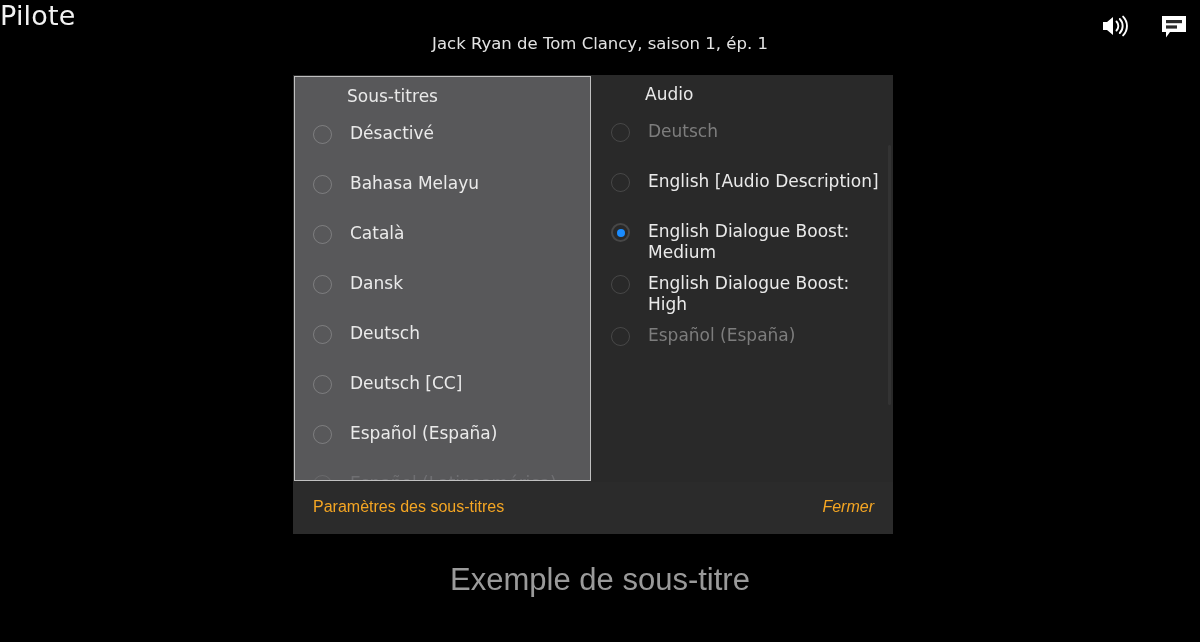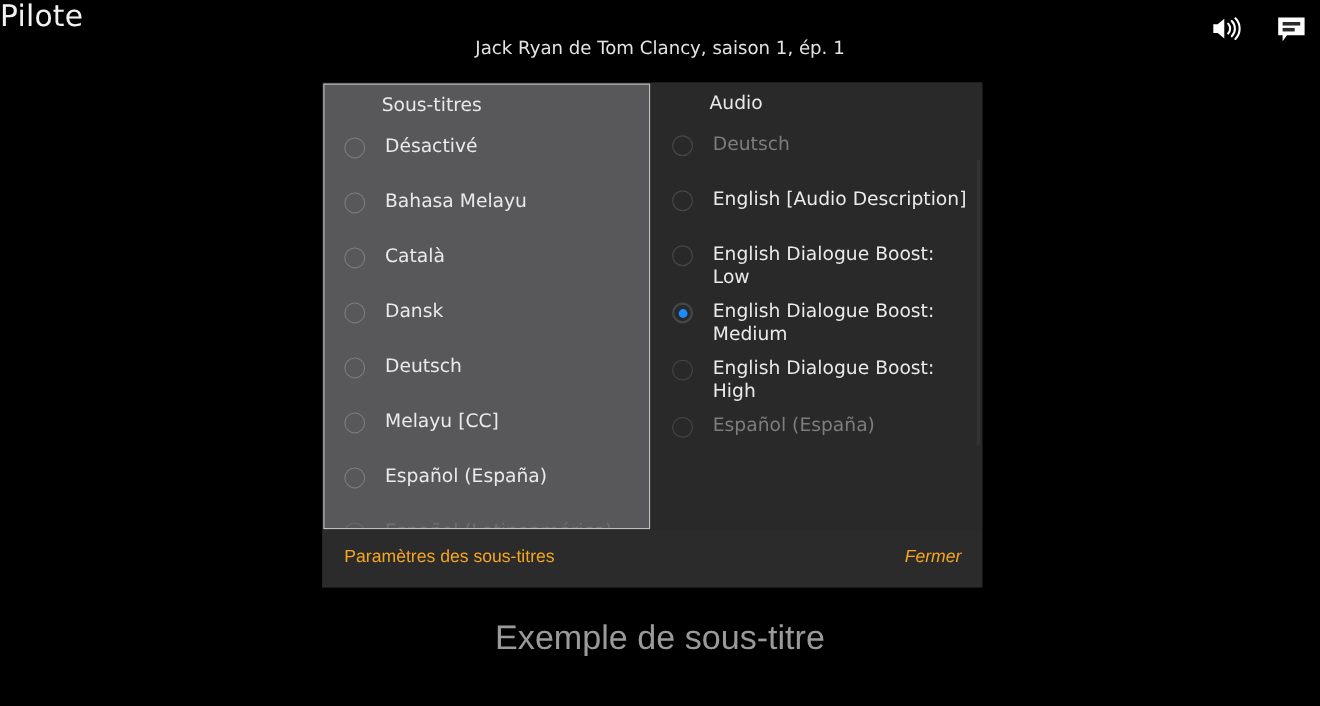--- a/index.html
+++ b/index.html
@@ -261,21 +261,21 @@
         <div class="option-row">
           <span class="radio"></span>
           <span class="option-label">Dansk</span>
         </div>
         <div class="option-row">
           <span class="radio"></span>
           <span class="option-label">Deutsch</span>
         </div>
         <div class="option-row">
           <span class="radio"></span>
-          <span class="option-label">Melayu [CC]</span>
+          <span class="option-label">Deutsch [CC]</span>
         </div>
         <div class="option-row">
           <span class="radio"></span>
           <span class="option-label">Español (España)</span>
         </div>
         <div class="option-row fade-row">
           <span class="radio"></span>
           <span class="option-label">Español (Latinoamérica)</span>
         </div>
       </div>
@@ -285,24 +285,20 @@
       <div class="panel-heading">Audio</div>
 
       <div class="option-list">
         <div class="option-row dim">
           <span class="radio"></span>
           <span class="option-label">Deutsch</span>
         </div>
         <div class="option-row">
           <span class="radio"></span>
           <span class="option-label">English [Audio Description]</span>
-        </div>
-        <div class="option-row">
-          <span class="radio"></span>
-          <span class="option-label">English Dialogue Boost: Low</span>
         </div>
         <div class="option-row selected">
           <span class="radio"></span>
           <span class="option-label">English Dialogue Boost: Medium</span>
         </div>
         <div class="option-row">
           <span class="radio"></span>
           <span class="option-label">English Dialogue Boost: High</span>
         </div>
         <div class="option-row dim">

